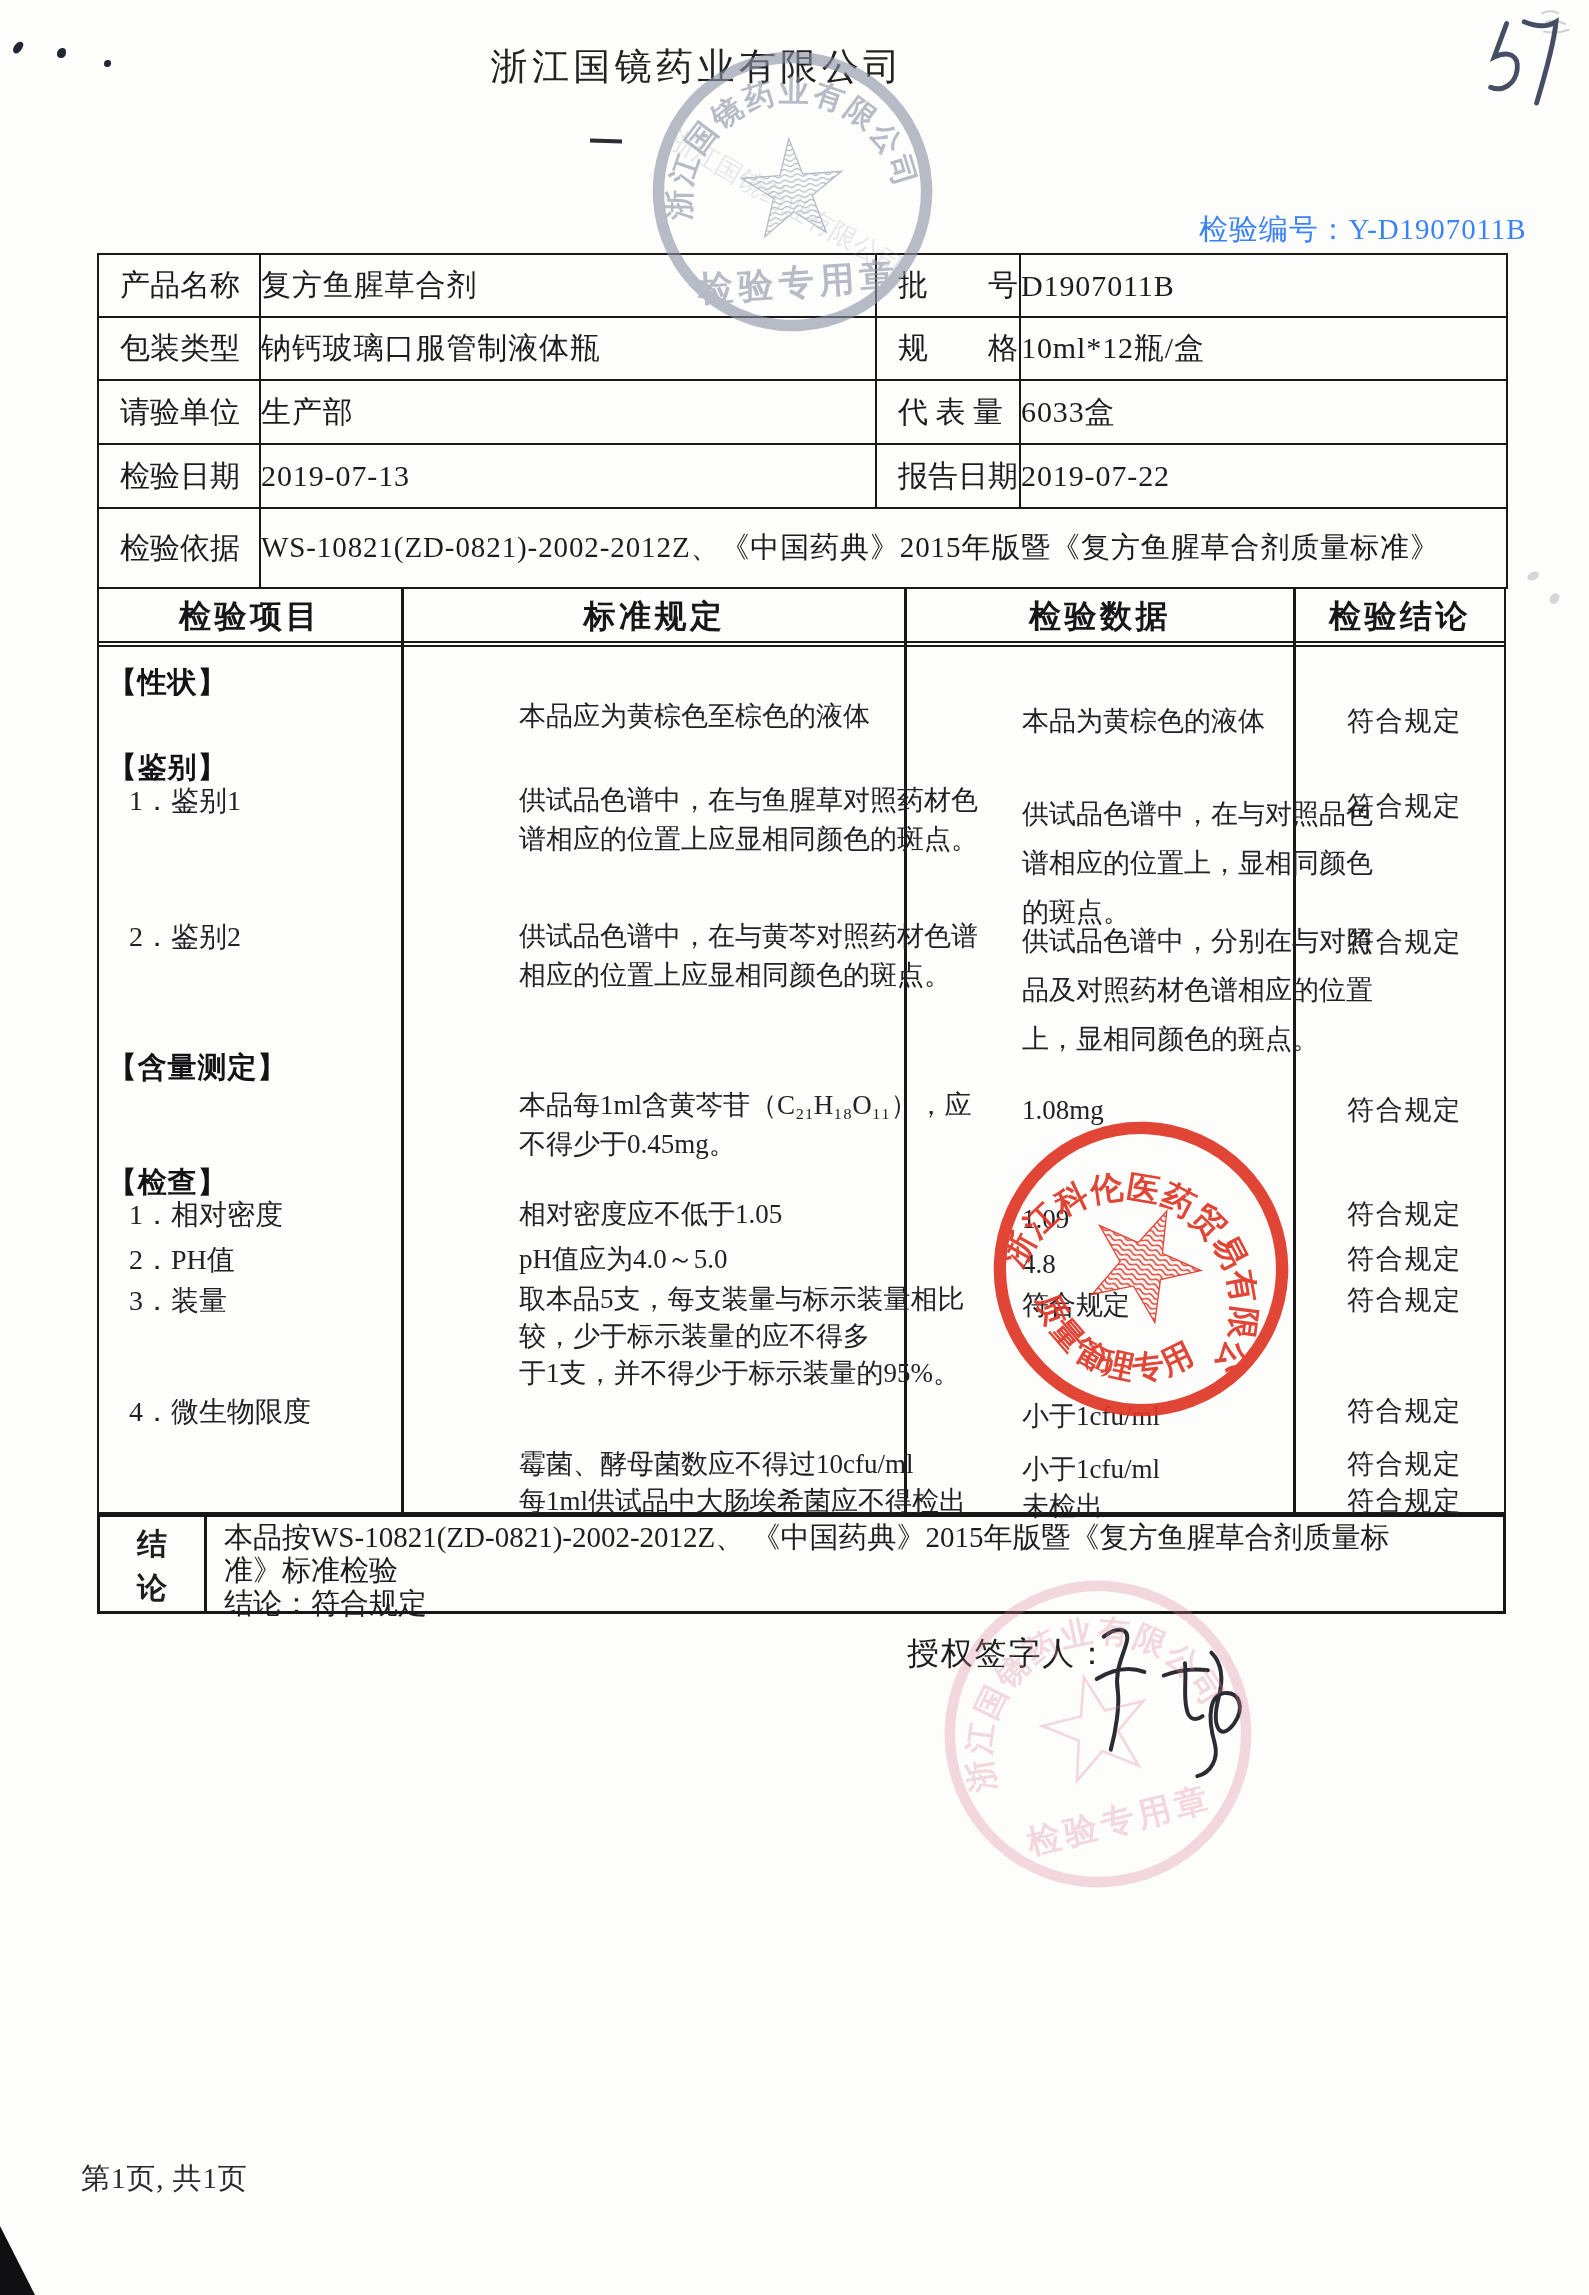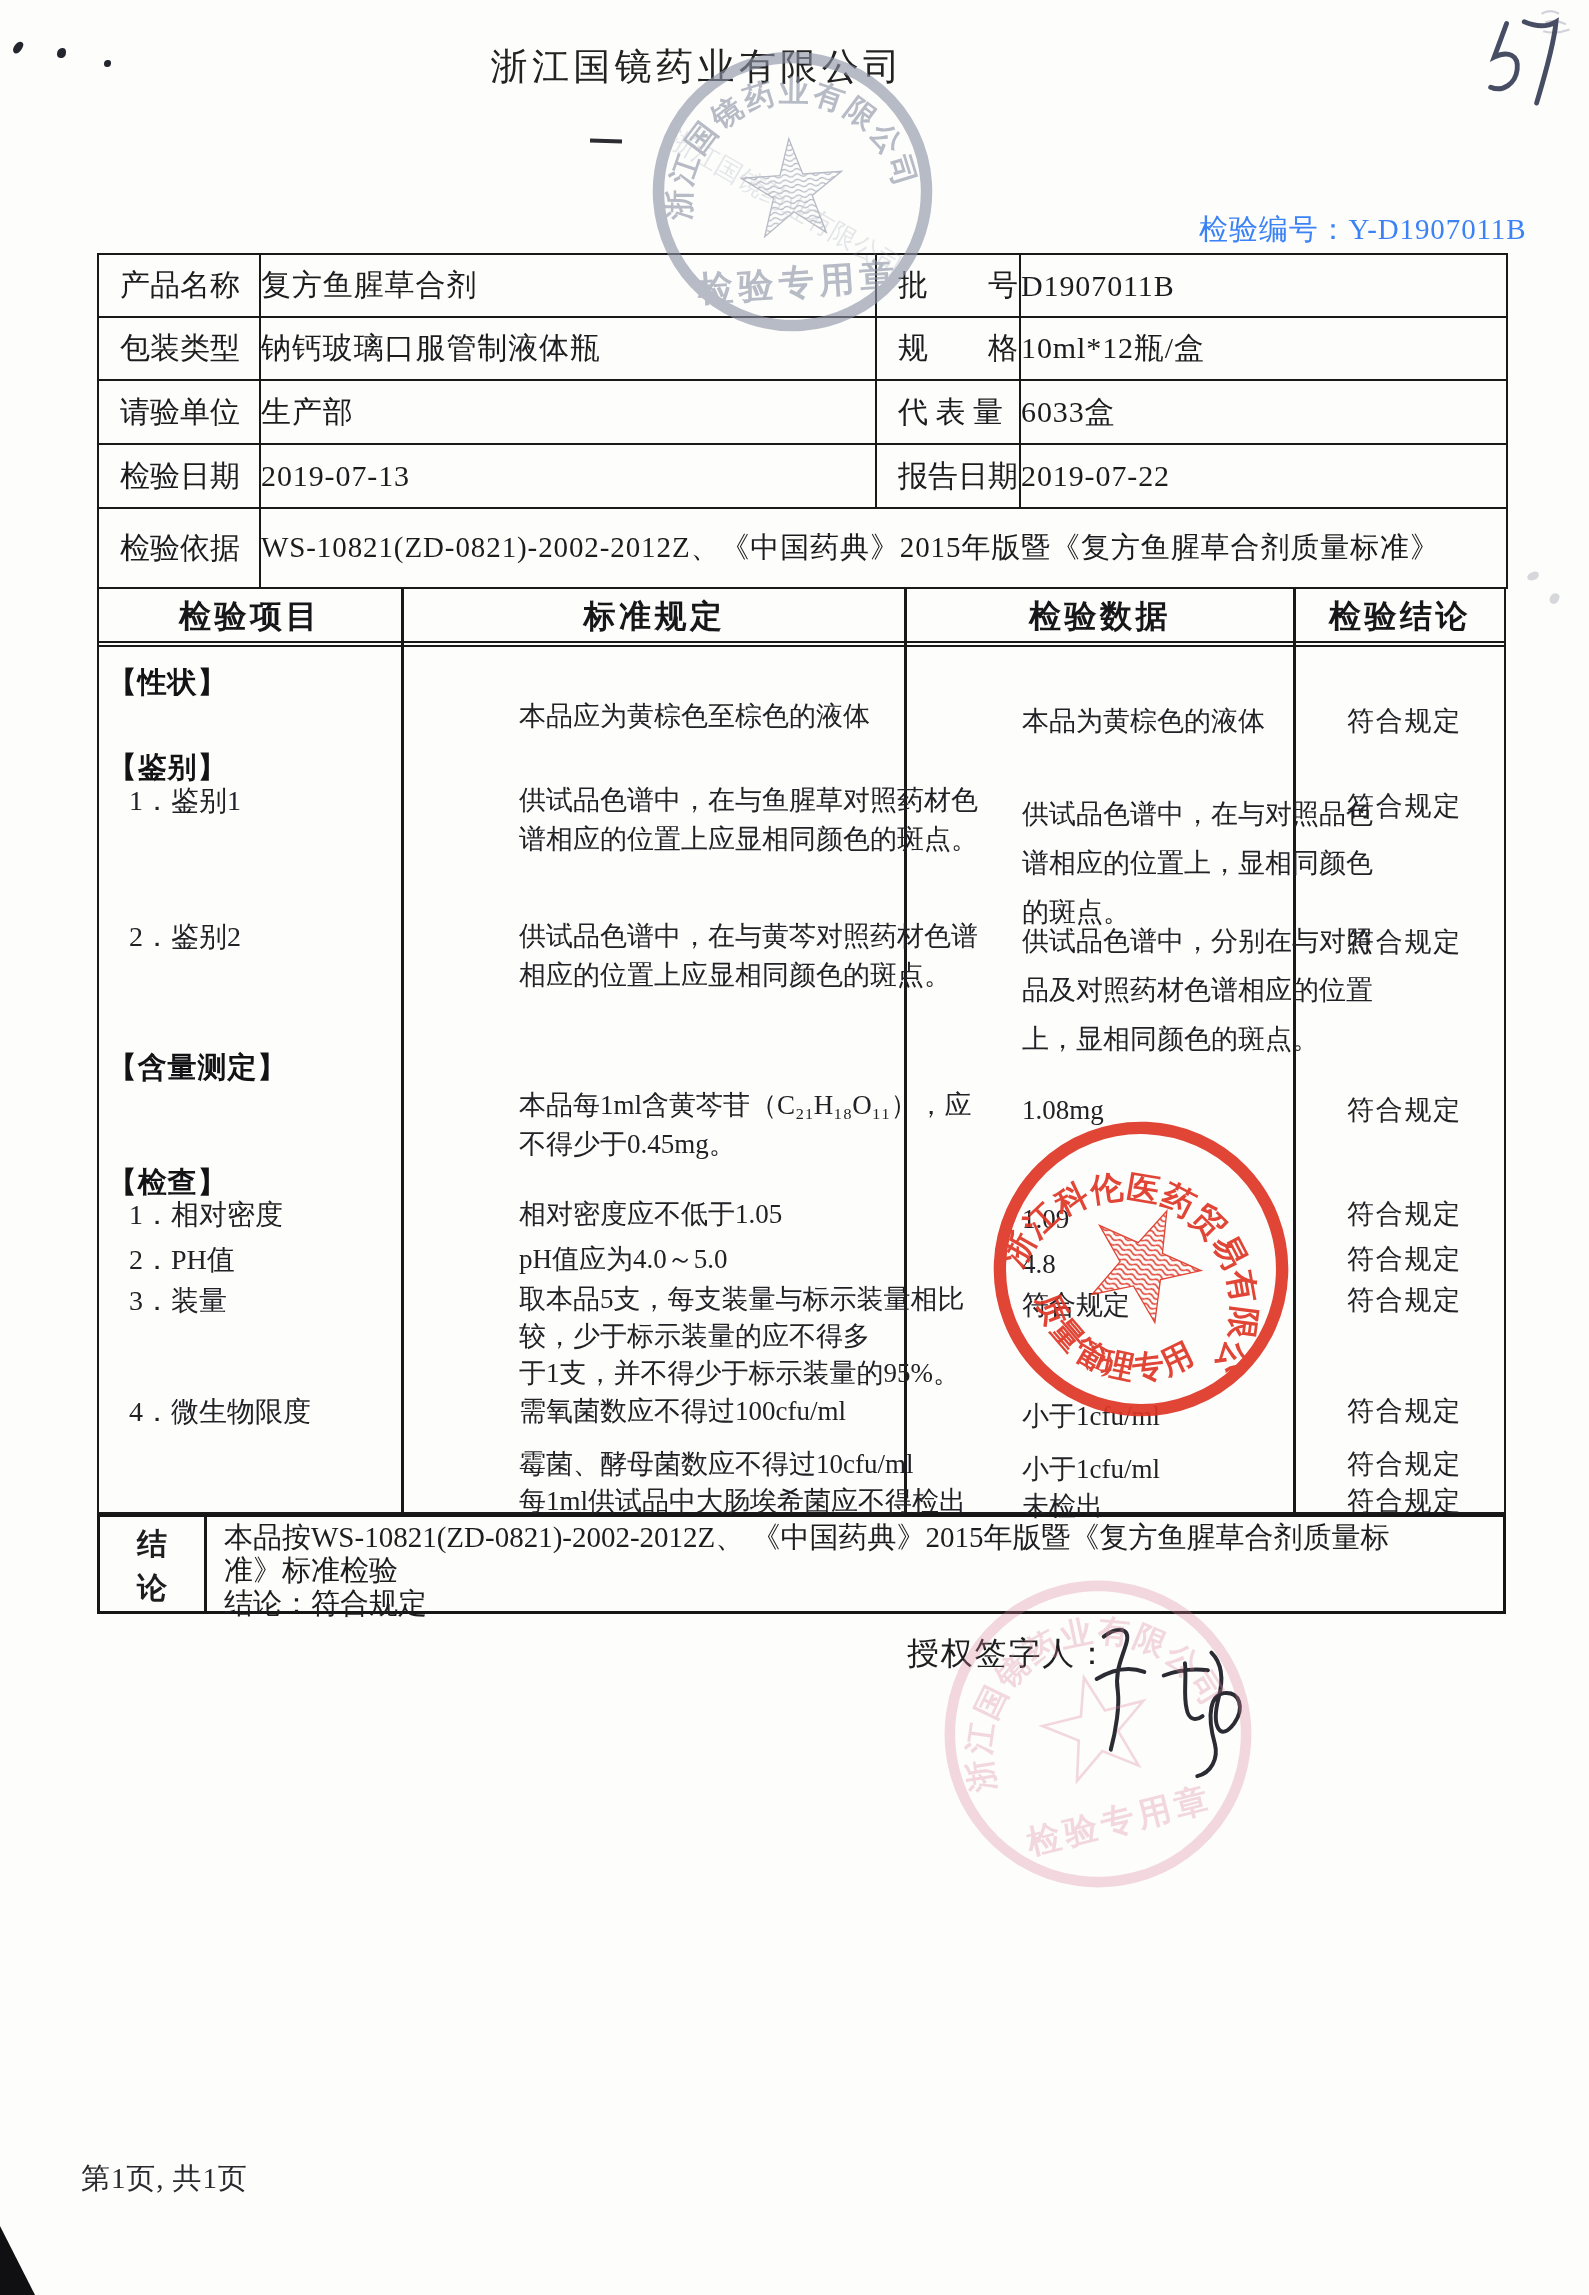--- a/index.html
+++ b/index.html
@@ -168,21 +168,20 @@
     <div class="cell res" style="top:651px">符合规定</div>
 
     <div class="cell item" style="left:30px;top:692px">3．装量</div>
     <div class="cell std" style="top:692px;line-height:37px">取本品5支，每支装量与标示装量相比
 较，少于标示装量的应不得多
 于1支，并不得少于标示装量的95%。</div>
     <div class="cell dat" style="top:692px">符合规定</div>
     <div class="cell res" style="top:692px">符合规定</div>
 
     <div class="cell item" style="left:30px;top:803px">4．微生物限度</div>
-    <div class="cell std" style="top:803px">需氧菌数应不得过100cfu/ml</div>
     <div class="cell dat" style="top:803px">小于1cfu/ml</div>
     <div class="cell res" style="top:803px">符合规定</div>
 
     <div class="cell std" style="top:856px">霉菌、酵母菌数应不得过10cfu/ml</div>
     <div class="cell dat" style="top:856px">小于1cfu/ml</div>
     <div class="cell res" style="top:856px">符合规定</div>
 
     <div class="cell std" style="top:893px">每1ml供试品中大肠埃希菌应不得检出</div>
     <div class="cell dat" style="top:893px">未检出</div>
     <div class="cell res" style="top:893px">符合规定</div>

